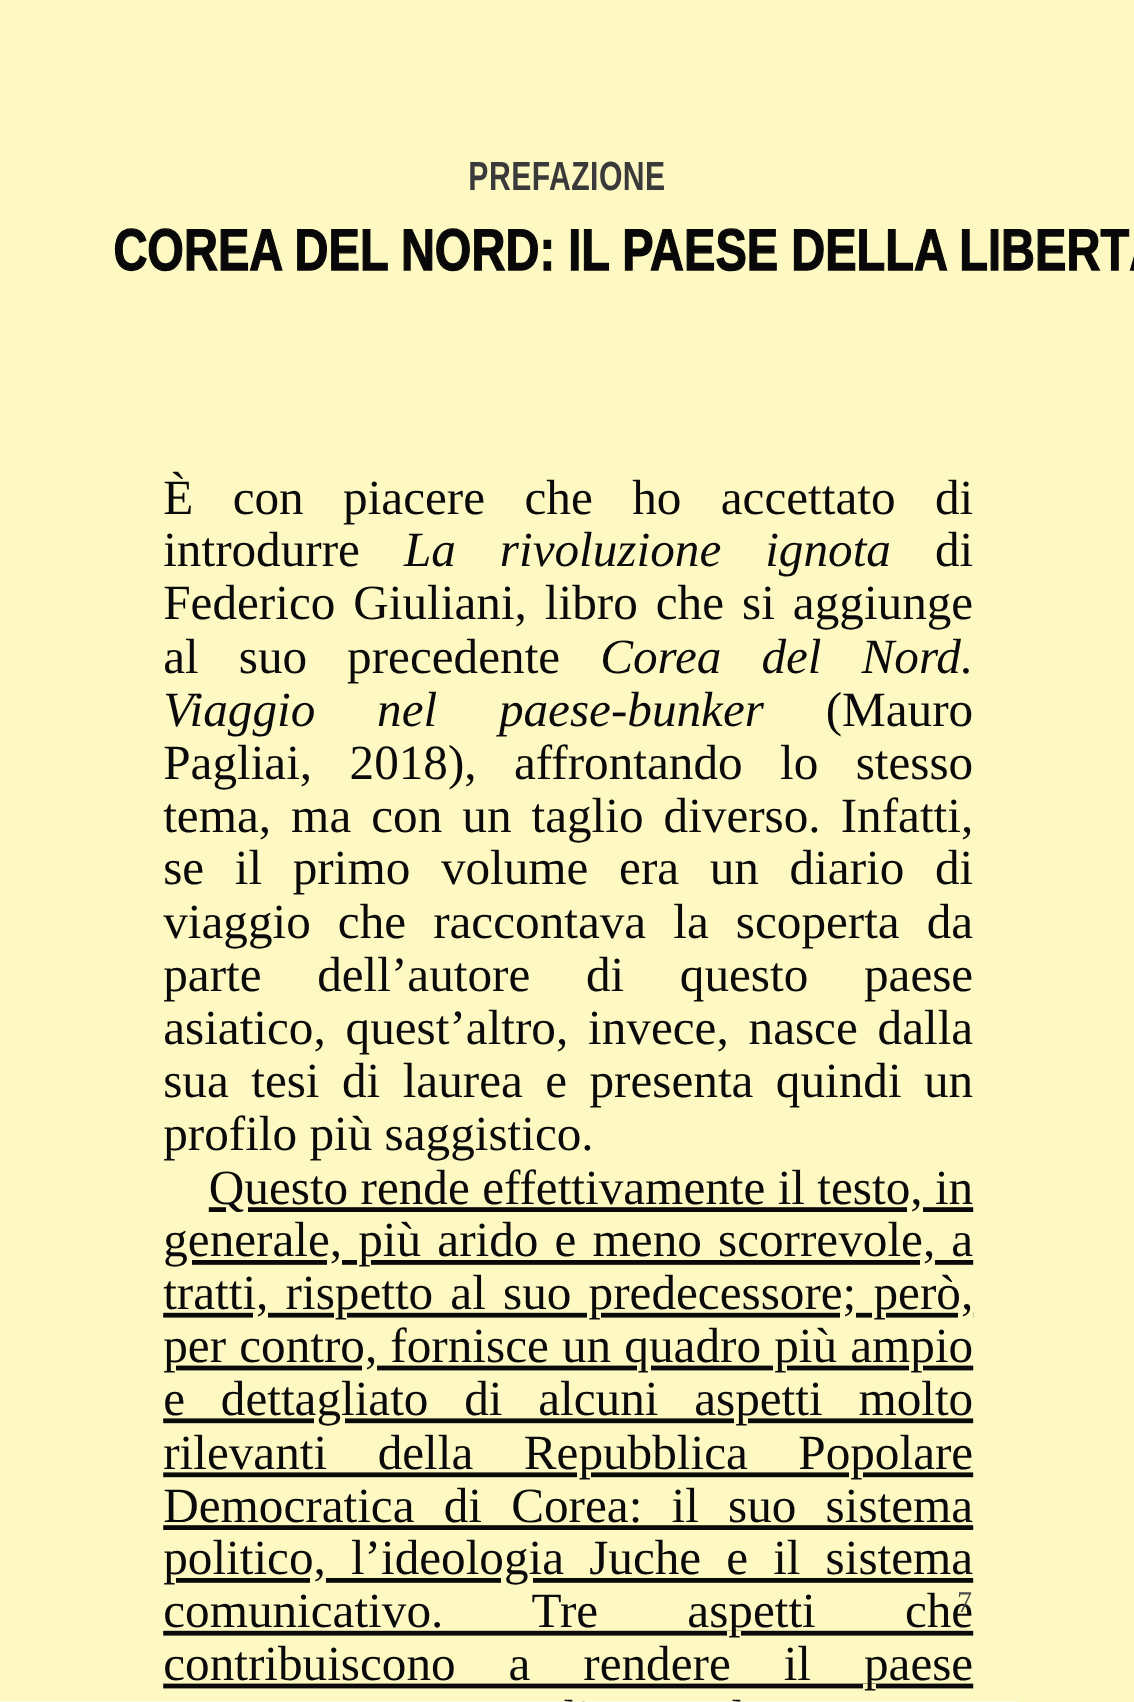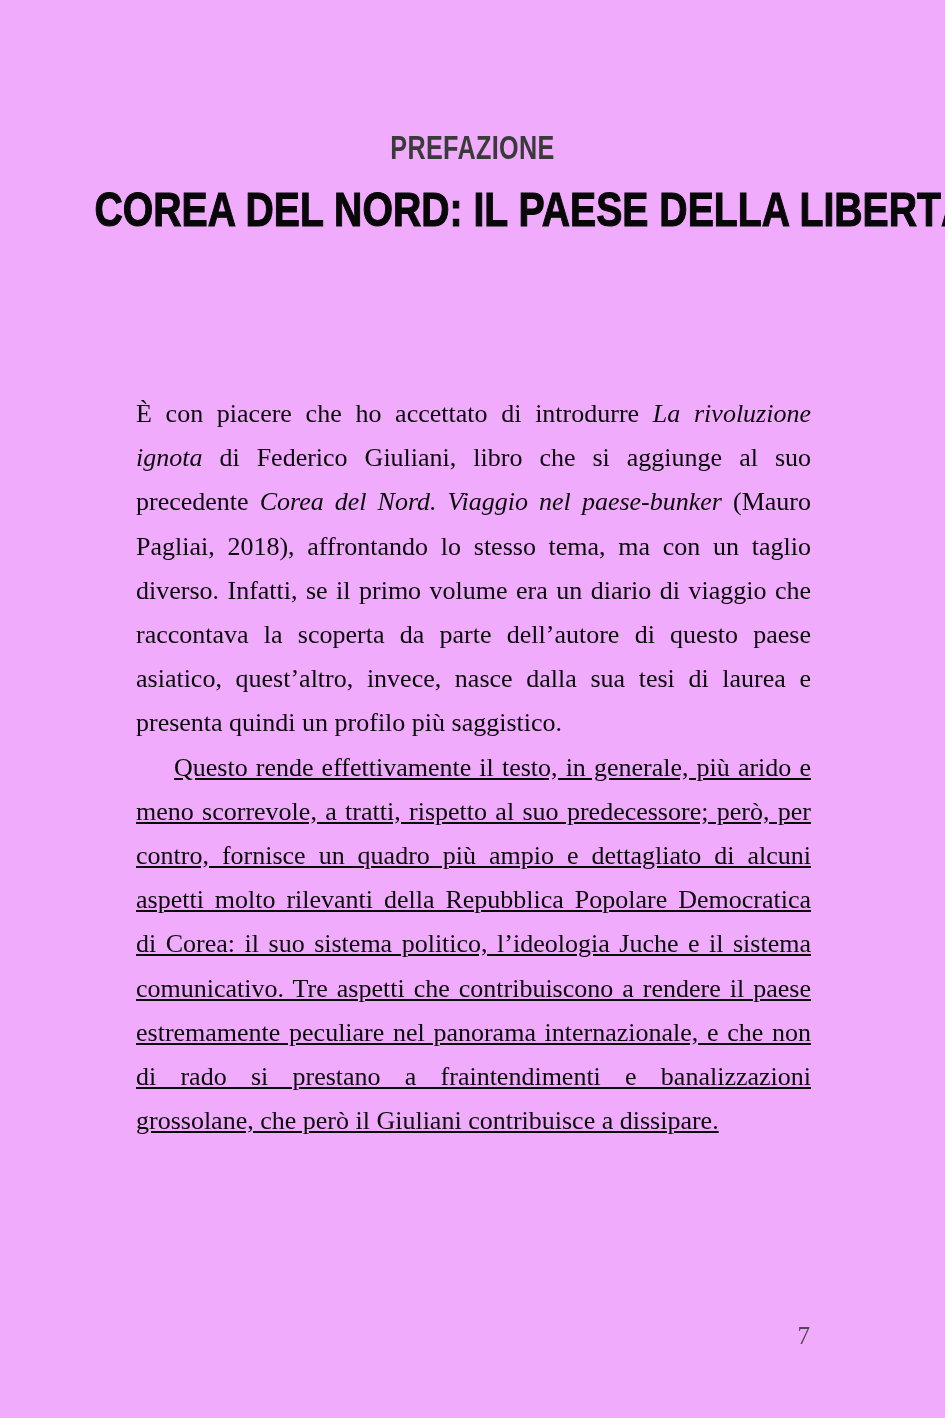--- a/index.html
+++ b/index.html
@@ -66,21 +66,21 @@
   .body-block {
     position: absolute;
     left: 136px;
     top: 392px;
     width: 675px;
   }
 
   .para {
     margin: 0;
     font-family: "Liberation Serif", "DejaVu Serif", serif;
-    font-size: 26px;
+    font-size: 41px;
     line-height: 44.2px;
     text-align: justify;
     text-justify: inter-word;
     color: #0a0a0a;
     hyphens: manual;
     -webkit-hyphens: manual;
   }
 
   .para + .para {
     text-indent: 38px;
@@ -103,21 +103,21 @@
     text-align: right;
     font-family: "Liberation Serif", "DejaVu Serif", serif;
     font-size: 25px;
     line-height: 28px;
     color: #4a4a4a;
   }
 </style>
 </head>
 <body>
 
-<div class="page" style="background: #f0abfc;">
+<div class="page" style="background: #fef9c3;">
 
   <div class="heading-block">
     <span class="eyebrow" style="color: rgb(58, 58, 58);">PREFAZIONE</span>
     <span class="main-title" style="color: rgb(8, 8, 8); -webkit-text-stroke: 1.1px rgb(8, 8, 8);">COREA DEL NORD: IL PAESE DELLA LIBERTÀ?</span>
   </div>
 
   <div class="body-block">
     <p class="para" style="text-indent: 0px;"><span>È con piacere che ho accettato di introdurre </span><i>La rivoluzione ignota</i><span> di Federico Giuliani, libro che si aggiunge al suo precedente </span><i>Corea del Nord. Viaggio nel paese-bunker</i><span> (Mauro Pagliai, 2018), affrontando lo stesso tema, ma con un taglio diverso. Infatti, se il primo volume era un diario di viaggio che raccontava la scoperta da parte dell’autore di questo paese asiatico, quest’altro, invece, nasce dalla sua tesi di laurea e presenta quindi un profilo più saggistico.</span></p>
     <p class="para" style="text-indent: 38px;"><span>Questo rende effettivamente il testo, in generale, più arido e meno scorrevole, a tratti, rispetto al suo predecessore; però, per contro, fornisce un quadro più ampio e dettagliato di alcuni aspetti molto rilevanti della Repubblica Popolare Democratica di Corea: il suo sistema politico, l’ideologia Juche e il sistema comunicativo. Tre aspetti che contribuiscono a rendere il paese estremamente peculiare nel panorama internazionale, e che non di rado si prestano a fraintendimenti e banalizzazioni grossolane, che però il Giuliani contribuisce a dissipare.</span></p>
   </div>

